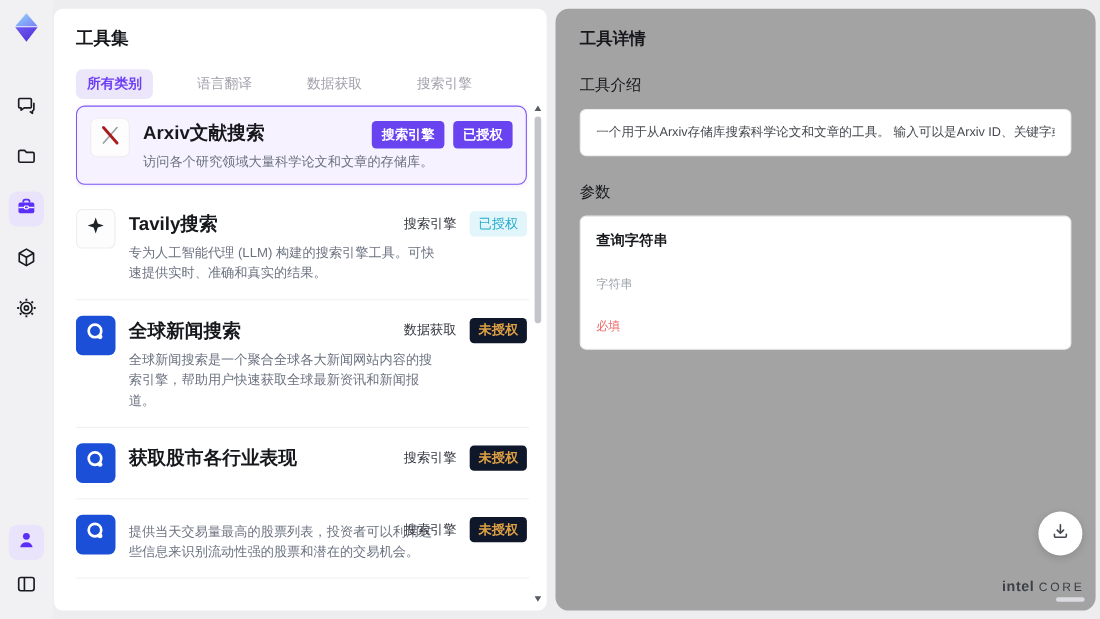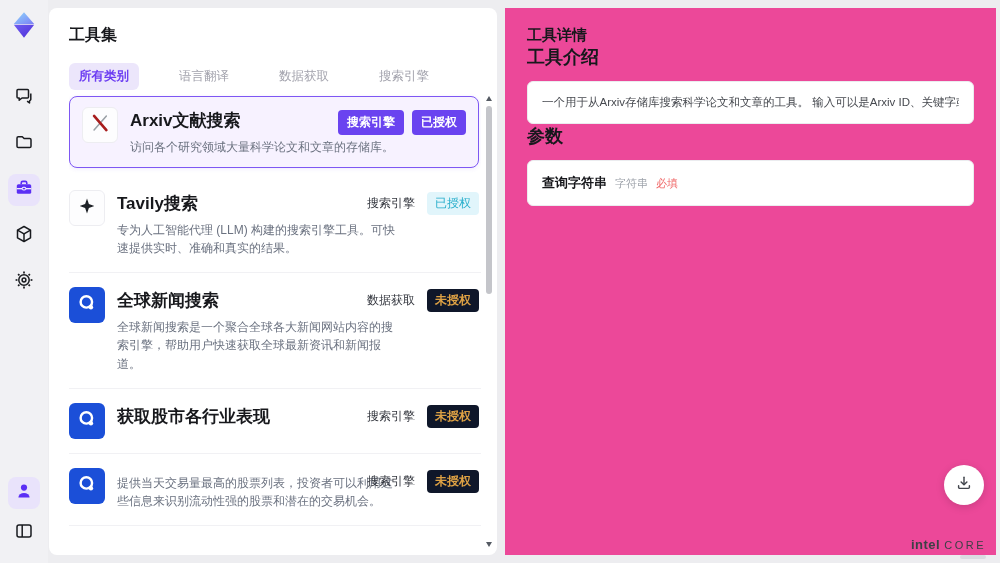--- a/index.html
+++ b/index.html
@@ -51,37 +51,37 @@
   .lp-scrollbar { position:absolute; top:88px; right:3px; bottom:8px; width:10px; }
   .scroll-arrow { position:absolute; left:2px; width:0; height:0; cursor:pointer;
     border-left:3.5px solid transparent; border-right:3.5px solid transparent; }
   .scroll-arrow.up { top:0; border-bottom:5px solid #555a63; }
   .scroll-arrow.down { bottom:0; border-top:5px solid #555a63; }
   .scroll-thumb { position:absolute; top:10px; left:2px; width:6px; height:188px;
     background:#c4c5ca; border-radius:3px; cursor:pointer; }
 
   
   .right-panel { position:absolute; left:505px; top:8px; right:4px; bottom:8px;
-    background:#ec4899; border-radius:0; padding:18px 22px; }
+    background:#a3a3a3; border-radius:12px; padding:18px 22px; }
   .rp-title { font-size:15px; font-weight:bold; color:#17181c; }
-  .rp-section { font-size:18px; font-weight:bold; color:#17181c; }
+  .rp-section { font-size:14px; font-weight:normal; color:#17181c; margin-top:24px; }
   .rp-box { margin-top:12px; background:#ffffff; border:1px solid #ebecef; border-radius:6px;
     padding:13px 14px; }
   .rp-intro-text { font-size:11.5px; color:#46494f; white-space:nowrap; overflow:hidden; }
-  .param-head { display:flex; align-items:baseline; gap:8px; }
+  .param-head { display:flex; align-items:baseline; gap:23px;flex-direction:column; }
   .param-name { font-size:13px; font-weight:bold; color:#17181c; }
   .param-type { font-size:11px; color:#9ca1a9; }
   .param-required { font-size:11px; color:#f06a6a; }
   .param-desc { margin-top:9px; font-size:12px; color:#5a5e66; }
 
   
   .fab { position:absolute; right:16px; bottom:58px; width:40px; height:40px; border-radius:50%;
     background:#ffffff; box-shadow:0 2px 8px rgba(0,0,0,.15); display:flex; align-items:center;
     justify-content:center; cursor:pointer; }
-  .brand { position:absolute; right:14px; bottom:4px; text-align:right; color:#3c4046; }
+  .brand { position:absolute; right:14px; bottom:16px; text-align:right; color:#3c4046; }
   .brand-line { display:flex; align-items:baseline; gap:4px; }
   .brand-intel { font-size:13px; font-weight:bold; letter-spacing:.5px; }
   .brand-core { font-size:11px; letter-spacing:2.5px; }
   .brand-sub { margin-top:3px; margin-left:auto; width:26px; height:4px; border-radius:2px;
     background:#dadce1; }
 </style>
 </head>
 <body>
 
 <div id="app">

